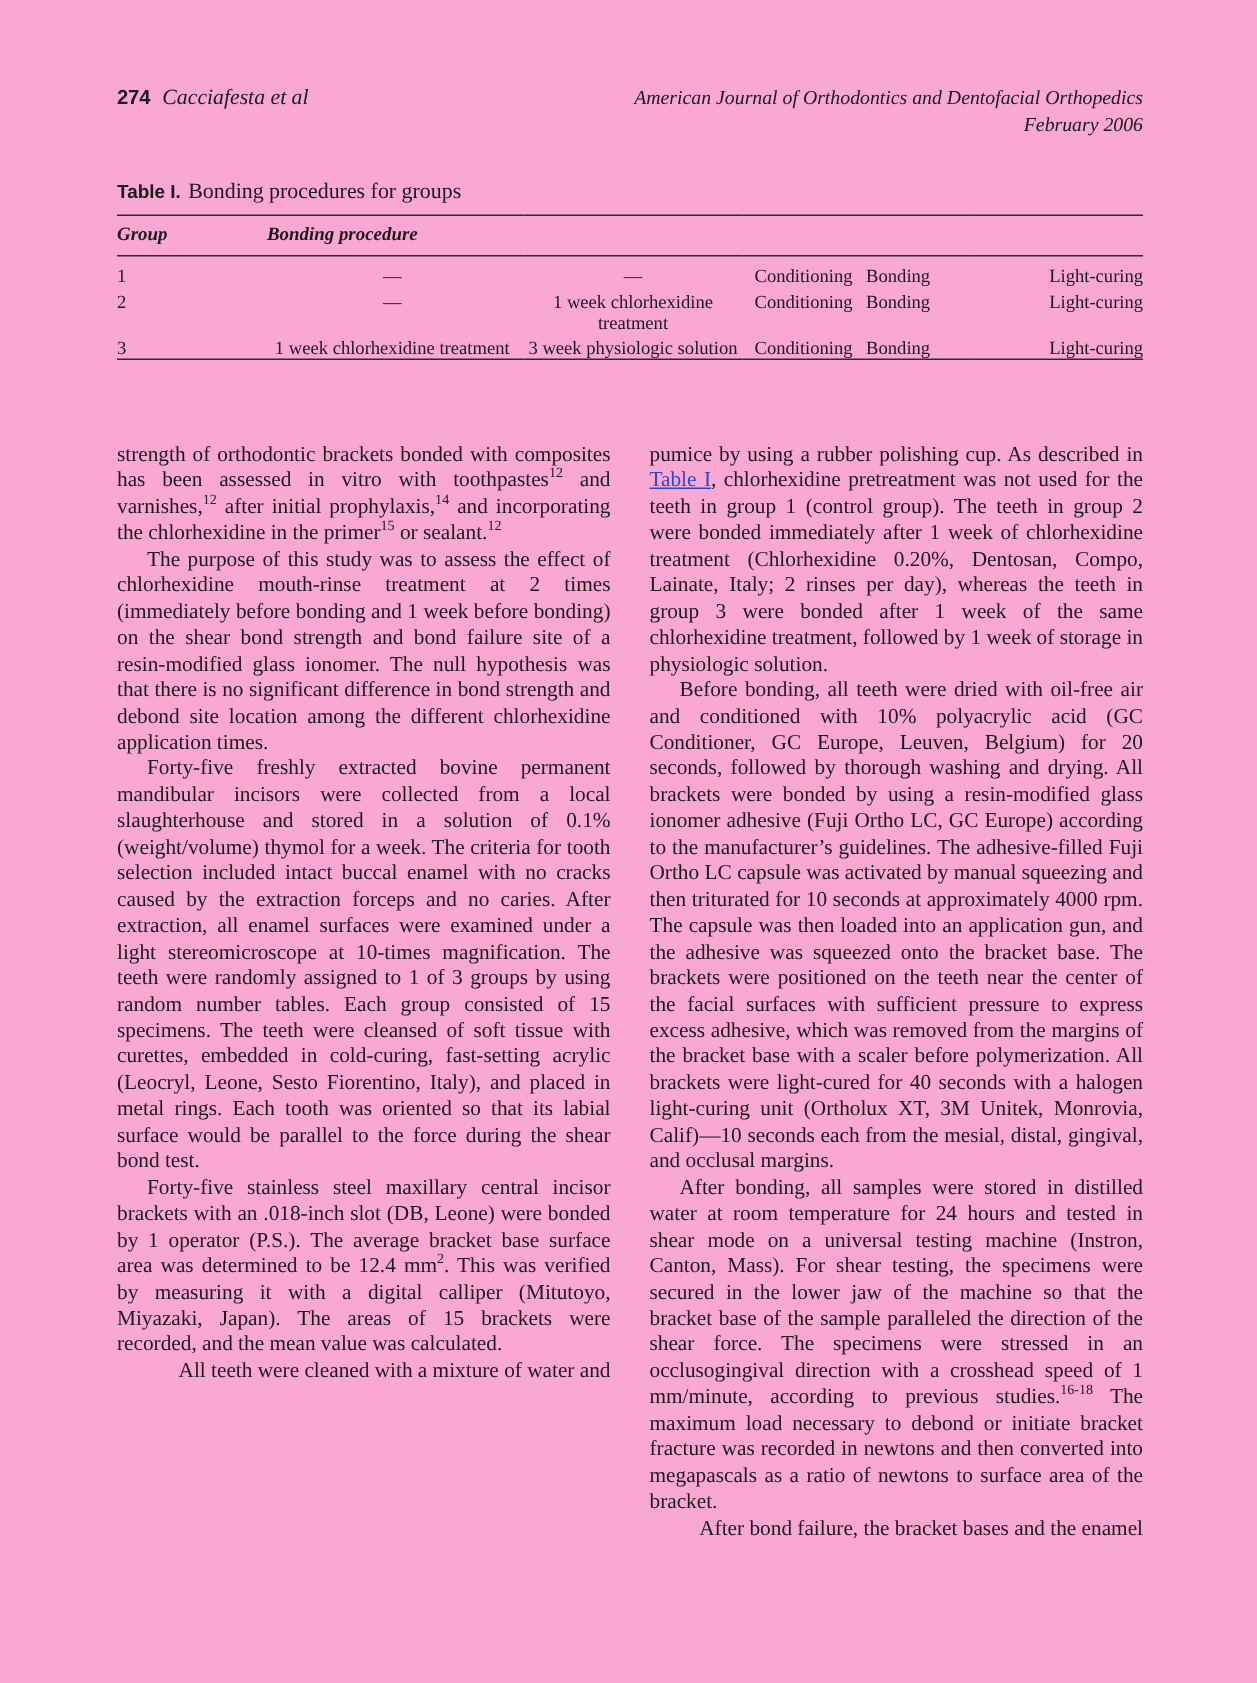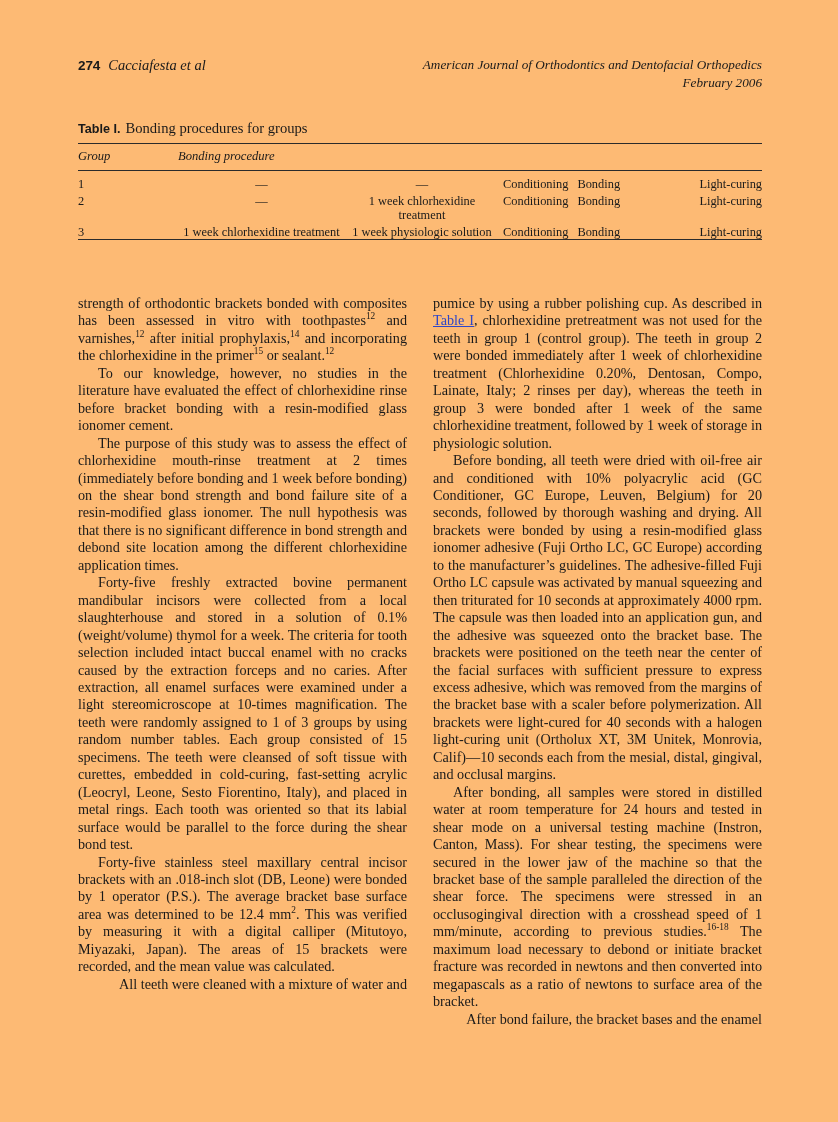--- a/index.html
+++ b/index.html
@@ -14,21 +14,21 @@
     color: #1a1a1a;
     position: relative;
     overflow: hidden;
   }
 
   .page {
     position: absolute;
     left: 0; top: 0;
     width: 838px;
     height: 1122px;
-    background: #fdba74;
+    background: #f9a8d4;
   }
 
   
   .runhead {
     position: absolute;
     left: 78px;
     top: 56px;
     width: 684px;
     height: 44px;
   }
@@ -80,21 +80,21 @@
     font-size: 14.6px;
     margin-left: 5px;
   }
   table.bonding {
     border-collapse: collapse;
     width: 684px;
     table-layout: fixed;
   }
   table.bonding thead th {
     font-style: italic;
-    font-weight: normal;
+    font-weight: bold;
     font-size: 12.6px;
     text-align: left;
     padding: 5px 0 6px 0;
     border-top: 1.6px solid #2b2b2b;
     border-bottom: 1.3px solid #2b2b2b;
   }
   table.bonding thead th.c2 { text-align: left; padding-left: 4px; margin-left: 22px; }
   table.bonding tbody td {
     font-size: 12.4px;
     padding: 2px 0 0 0;
@@ -205,38 +205,37 @@
         <tr>
           <td class="col-group">2</td>
           <td class="col-pre dash">—</td>
           <td class="col-treat">1 week chlorhexidine treatment</td>
           <td class="col-cond cond-pair"><span class="b1">Conditioning</span><span class="b2">Bonding</span></td>
           <td class="col-light">Light-curing</td>
         </tr>
         <tr>
           <td class="col-group">3</td>
           <td class="col-pre">1 week chlorhexidine treatment</td>
-          <td class="col-treat">1 week physiologic solution</td>
+          <td class="col-treat">3 week physiologic solution</td>
           <td class="col-cond cond-pair"><span class="b1">Conditioning</span><span class="b2">Bonding</span></td>
           <td class="col-light">Light-curing</td>
         </tr>
         <tr>
           <td class="tbl-bottom" colspan="5">&nbsp;</td>
         </tr>
       </tbody>
     </table>
   </div>
 
   <div class="body-cols">
 
     <div class="col left">
 
       <p class="noindent"><span>strength of orthodontic brackets bonded with composites has been assessed in vitro with toothpastes</span><sup>12</sup><span> and varnishes,</span><sup>12</sup><span> after initial prophylaxis,</span><sup>14</sup><span> and incorporating the chlorhexidine in the primer</span><sup>15</sup><span> or sealant.</span><sup>12</sup></p>
 
-      <p>To our knowledge, however, no studies in the literature have evaluated the effect of chlorhexidine rinse before bracket bonding with a resin-modified glass ionomer cement.</p>
 
       <p>The purpose of this study was to assess the effect of chlorhexidine mouth-rinse treatment at 2 times (immediately before bonding and 1 week before bonding) on the shear bond strength and bond failure site of a resin-modified glass ionomer. The null hypothesis was that there is no significant difference in bond strength and debond site location among the different chlorhexidine application times.</p>
 
 
       <p>Forty-five freshly extracted bovine permanent mandibular incisors were collected from a local slaughterhouse and stored in a solution of 0.1% (weight/volume) thymol for a week. The criteria for tooth selection included intact buccal enamel with no cracks caused by the extraction forceps and no caries. After extraction, all enamel surfaces were examined under a light stereomicroscope at 10-times magnification. The teeth were randomly assigned to 1 of 3 groups by using random number tables. Each group consisted of 15 specimens. The teeth were cleansed of soft tissue with curettes, embedded in cold-curing, fast-setting acrylic (Leocryl, Leone, Sesto Fiorentino, Italy), and placed in metal rings. Each tooth was oriented so that its labial surface would be parallel to the force during the shear bond test.</p>
 
       <p><span>Forty-five stainless steel maxillary central incisor brackets with an .018-inch slot (DB, Leone) were bonded by 1 operator (P.S.). The average bracket base surface area was determined to be 12.4 mm</span><sup>2</sup><span>. This was verified by measuring it with a digital calliper (Mitutoyo, Miyazaki, Japan). The areas of 15 brackets were recorded, and the mean value was calculated.</span></p>
 
       <p class="noj">All teeth were cleaned with a mixture of water and</p>
     </div>

